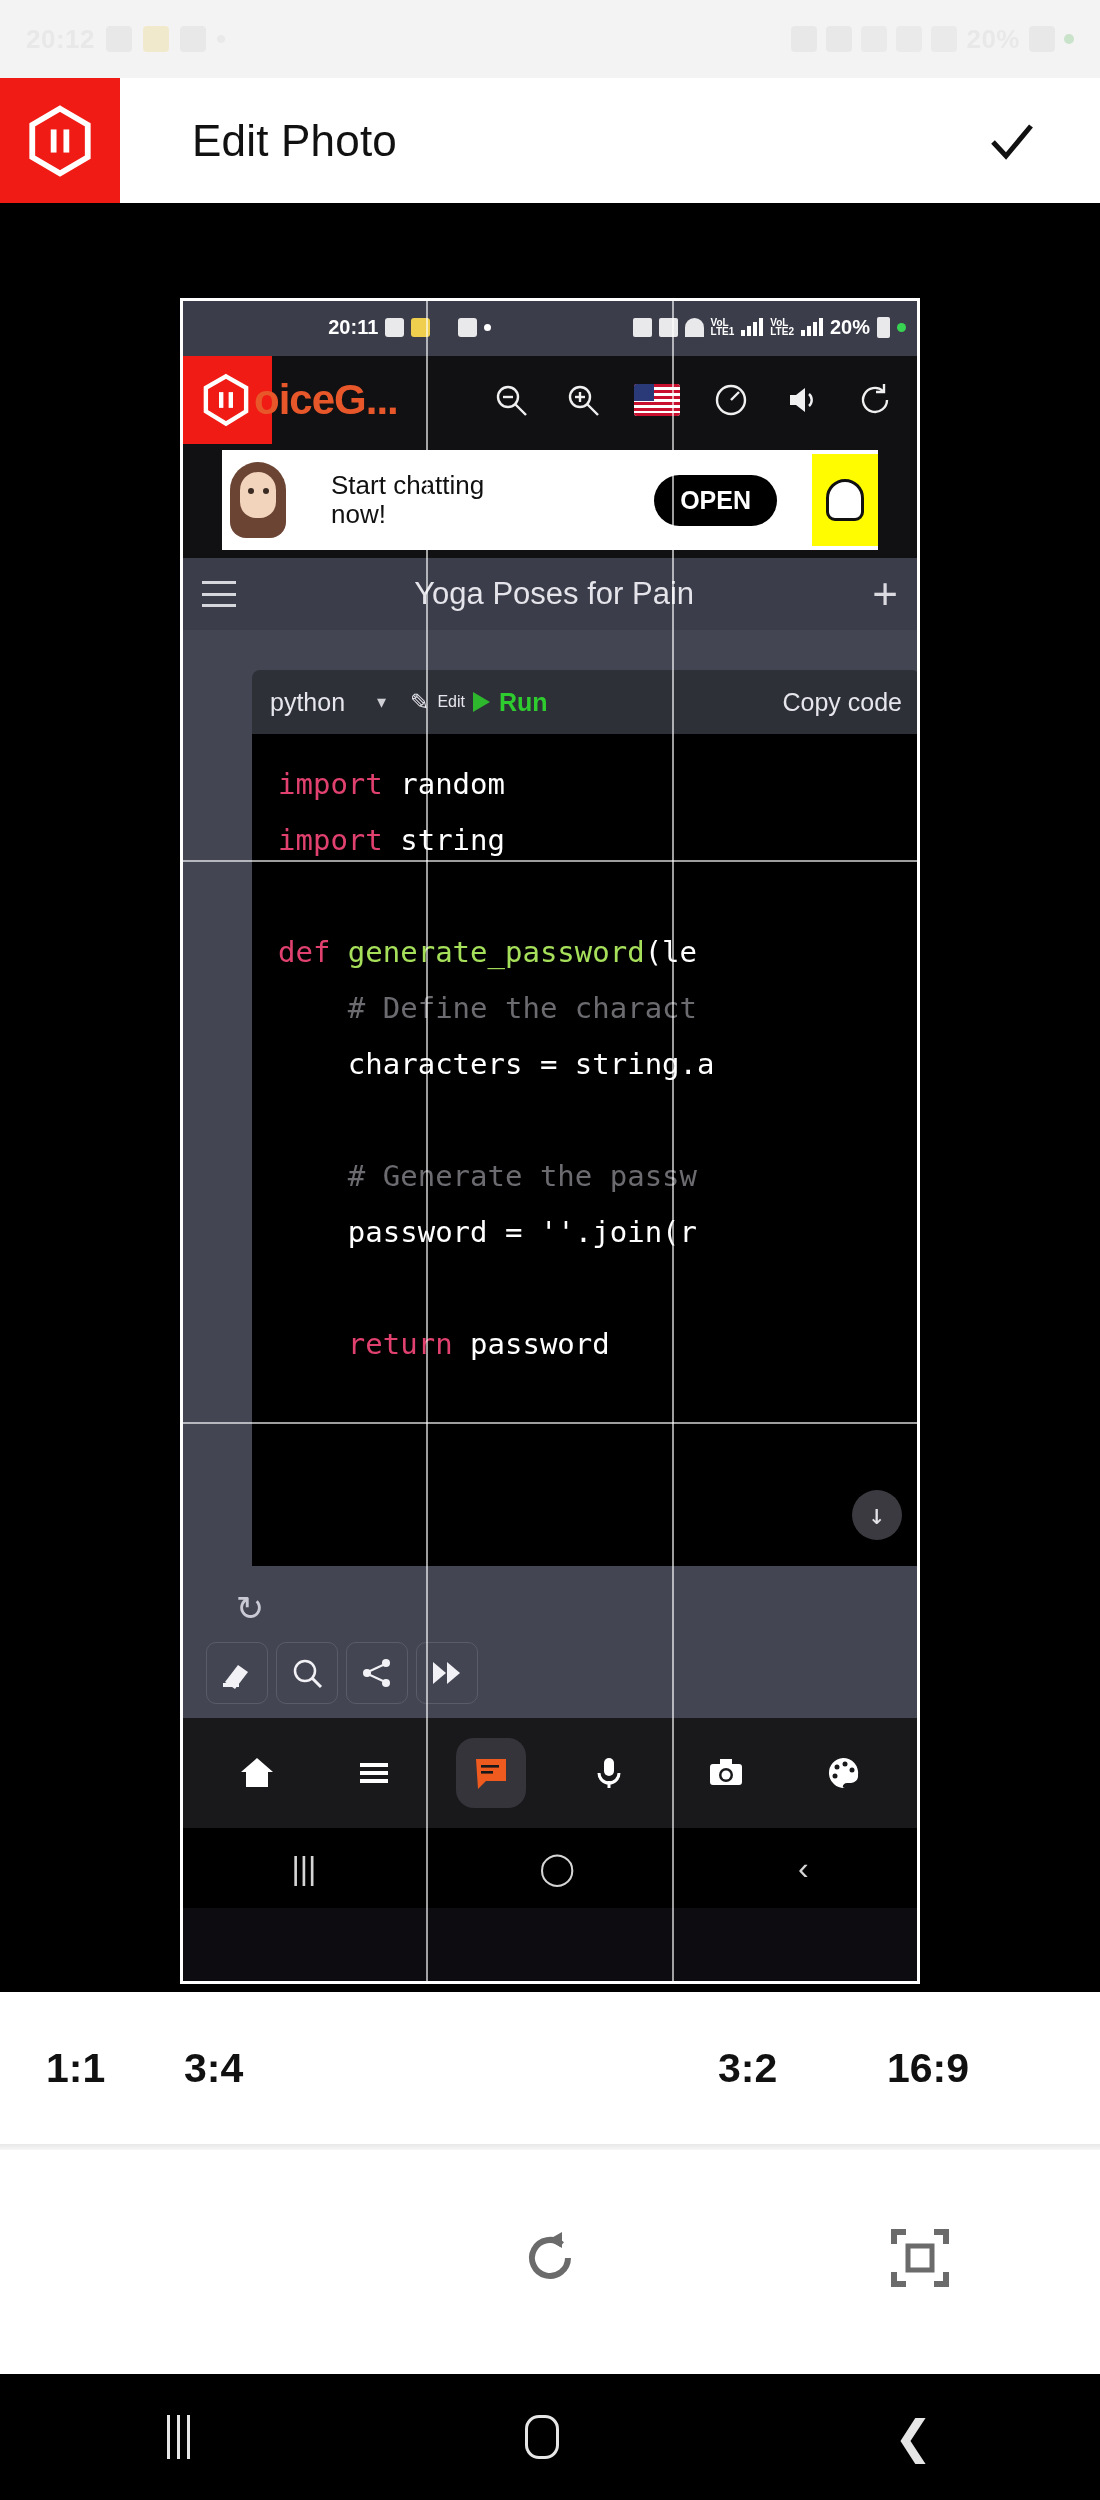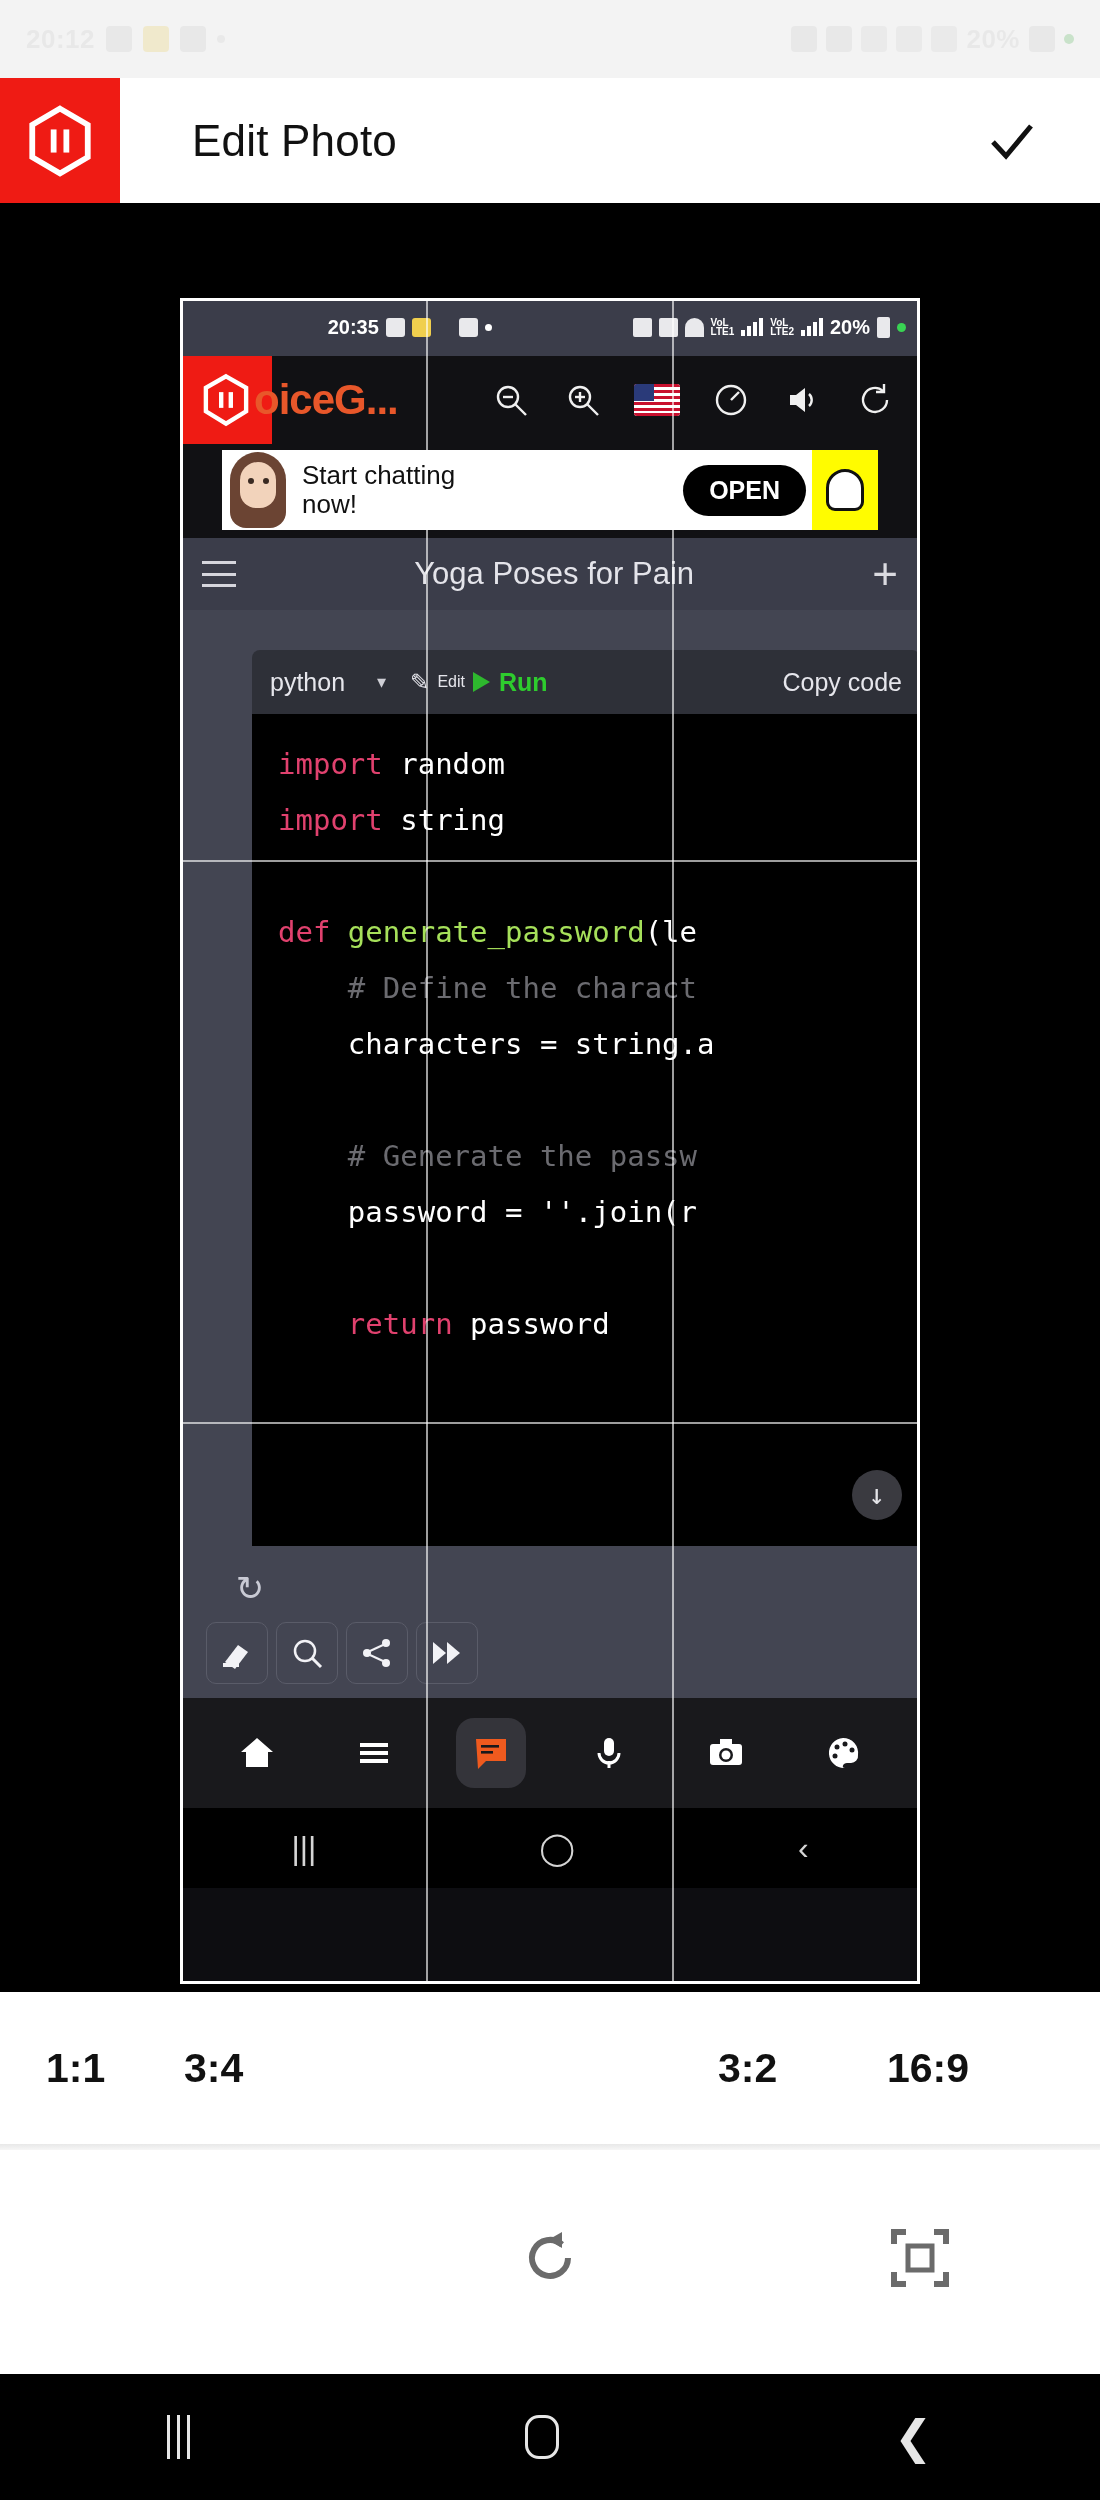--- a/index.html
+++ b/index.html
@@ -86,21 +86,21 @@
   .in-tools { margin-left:auto; display:flex; align-items:center; gap:30px; padding-right:24px; }
   .in-tools .ti { width:42px;height:42px; display:flex;align-items:center;justify-content:center; }
   .in-tools svg { width:38px;height:38px; fill:none; stroke:#f0f0f0; stroke-width:2.4; }
   .flagico { width:46px;height:32px; border-radius:3px; overflow:hidden; position:relative; background:#fff; }
   .flagico .st { position:absolute;left:0;width:100%;height:2.9px;background:#c8102e; }
   .flagico .cant { position:absolute;left:0;top:0;width:20px;height:17px;background:#2a3a79; }
 
   
   .ad-wrap { background:#111114; padding:6px 42px 8px; }
   .ad {
-    height:80px; background:#fff; display:flex; align-items:center; overflow:hidden;
+    height:100px; background:#fff; display:flex; align-items:center; overflow:hidden;gap:29px;
   }
   .ad-av { width:72px;height:92px; flex:none; position:relative; overflow:hidden; background:#fff; }
   .ad-av .hair { position:absolute;left:8px;top:8px;width:56px;height:76px;background:#6b4433;border-radius:28px 28px 16px 16px; }
   .ad-av .face { position:absolute;left:18px;top:18px;width:36px;height:46px;background:#f2d3bb;border-radius:18px 18px 16px 16px; }
   .ad-av .eye { position:absolute;top:34px;width:6px;height:6px;border-radius:50%;background:#3a2a22; }
   .ad-av .eye.l{left:26px} .ad-av .eye.r{left:41px}
   .ad-txt { font-size:26px; color:#111; line-height:1.12; margin-left:8px; font-weight:500; flex:1; }
   .ad-open {
     background:#000; color:#fff; font-weight:bold; font-size:25px;
     border-radius:40px; padding:11px 26px; margin-right:6px; white-space:nowrap;
@@ -258,21 +258,21 @@
       </svg>
     </div>
   </div>
 
   <div class="canvas">
 
     <div class="photo">
 
       <div class="in-status">
         <span class="sp"></span>
-        <span>20:35</span>
+        <span>20:11</span>
         <span class="mini"></span>
         <span class="mini y"></span>
         <span style="width:14px"></span>
         <span class="mini"></span>
         <span class="mini dot"></span>
         <span style="flex:1"></span>
         <span class="mini sq"></span>
         <span class="mini sq"></span>
         <span class="mini" style="border-radius:50% 50% 0 0"></span>
         <span class="lte">VoL<br>LTE1</span>

